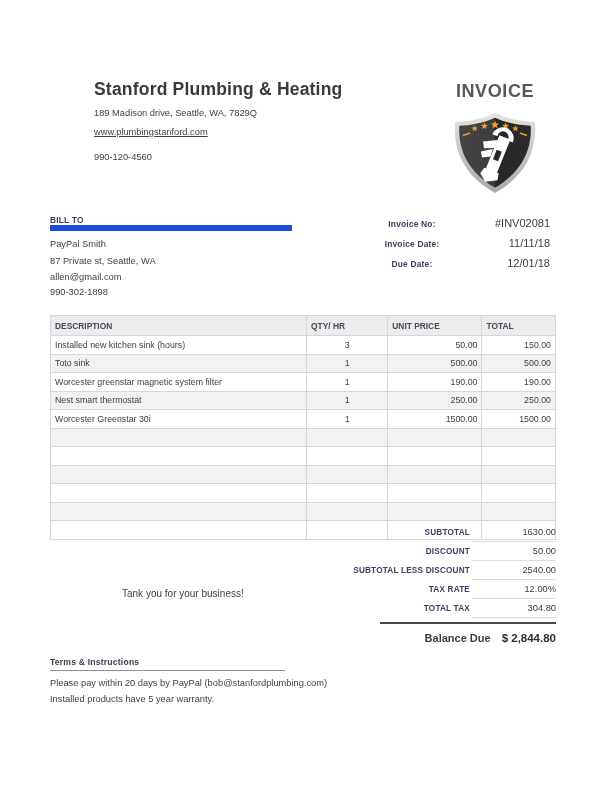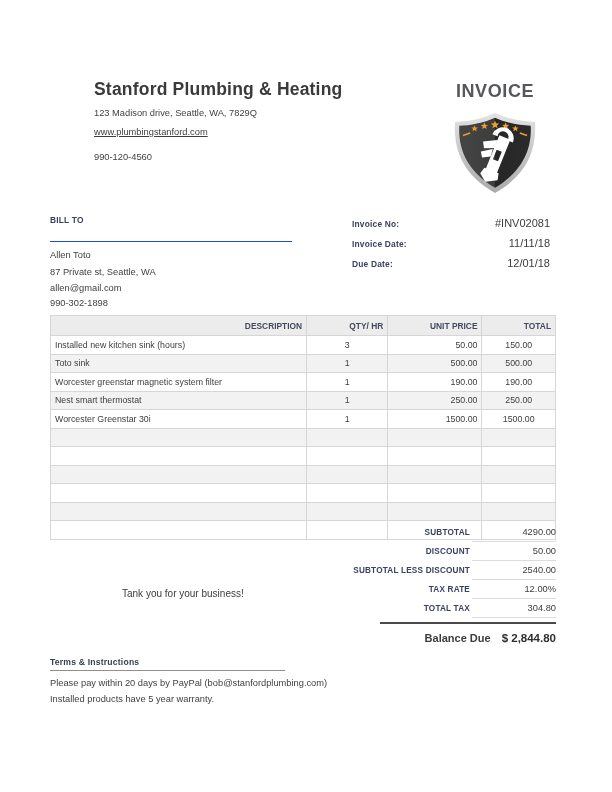--- a/index.html
+++ b/index.html
@@ -12,37 +12,37 @@
   .company-name{font-size:17.5px;font-weight:bold;color:#3a3a3a;letter-spacing:.2px;}
   .company-address{font-size:9.3px;margin-top:8px;color:#3f3f3f;}
   .company-website{font-size:9.3px;margin-top:9px;color:#3f3f3f;text-decoration:underline;display:inline-block;cursor:pointer;}
   .company-phone{font-size:9.3px;margin-top:13px;color:#3f3f3f;}
   .header-right{position:absolute;right:60px;top:81px;width:114px;text-align:center;}
   .invoice-title{font-size:18px;font-weight:bold;color:#56575a;letter-spacing:.6px;}
   .logo{margin-top:6px;}
   
   .bill-to{position:absolute;left:50px;top:215px;width:242px;}
   .mini-label{font-size:8.4px;font-weight:bold;color:#3a4160;letter-spacing:.2px;}
-  .bill-to .mini-label{display:block;padding-bottom:16px;border-bottom:1px solid #1d4ed8;}
+  .bill-to .mini-label{display:block;padding-bottom:0;border-bottom:6px solid #1d4ed8;}
   .bill-line{font-size:9.3px;color:#3f3f3f;}
   .bl-1{margin-top:8px;} .bl-2{margin-top:7px;} .bl-3{margin-top:6px;} .bl-4{margin-top:5px;}
   
   .meta{position:absolute;top:217px;right:62px;}
   .meta-row{display:flex;justify-content:flex-end;align-items:baseline;margin-bottom:8px;}
-  .meta-row .mini-label{width:120px;text-align:left;}
+  .meta-row .mini-label{width:120px;text-align:center;}
   .meta-value{width:78px;text-align:right;font-size:11px;color:#3d3d3d;}
   
   table.items{position:absolute;left:50px;top:315px;width:506px;border-collapse:collapse;}
   table.items th,table.items td{border:1px solid #d6d6d6;font-size:8.8px;color:#3d3d3d;padding:0 4px;height:17.5px;}
-  table.items th{background:#ececec;font-size:8.4px;font-weight:bold;color:#434a5e;height:19px;text-align:right;}
+  table.items th{background:#ececec;font-size:8.4px;font-weight:bold;color:#434a5e;height:19px;text-align:left;}
   table.items tbody tr:nth-child(even){background:#f2f2f2;}
   .c-desc{width:250px;text-align:left;}
   .c-qty{width:73px;text-align:center;}
   .c-unit{width:86px;text-align:right;}
-  .c-total{width:65px;text-align:center;}
+  .c-total{width:65px;text-align:right;}
   
   .totals{position:absolute;right:56px;top:527px;width:236px;}
   .tot-row{display:flex;justify-content:flex-end;align-items:baseline;margin-bottom:4.5px;}
   .tot-row .mini-label{text-align:right;font-size:8.2px;}
   .tot-value{width:84px;text-align:right;font-size:9.3px;color:#3d3d3d;border-bottom:1px solid #dcdcdc;padding-bottom:3.5px;margin-left:2px;}
   .balance-row{margin-top:4px;margin-left:auto;width:176px;border-top:2px solid #4a4a4a;padding-top:8px;
     display:flex;justify-content:flex-end;align-items:center;}
   .balance-label{font-size:11px;font-weight:bold;color:#3c3c3c;}
   .balance-value{font-size:11.5px;font-weight:bold;color:#2e2e2e;margin-left:11px;}
   
@@ -52,21 +52,21 @@
   .terms-line{font-size:9.3px;color:#3f3f3f;}
   .tl-1{margin-top:7px;} .tl-2{margin-top:6px;}
 </style>
 </head>
 <body>
 
 <div class="page">
 
   <div class="header-left">
     <div class="company-name">Stanford Plumbing &amp; Heating</div>
-    <div class="company-address">123 Madison drive, Seattle, WA, 7829Q</div>
+    <div class="company-address">189 Madison drive, Seattle, WA, 7829Q</div>
     <div><span class="company-website">www.plumbingstanford.com</span></div>
     <div class="company-phone">990-120-4560</div>
   </div>
 
   <div class="header-right">
     <div class="invoice-title">INVOICE</div>
     <div class="logo">
       <svg width="102" height="90" viewBox="0 0 120 104">
         <defs>
           <linearGradient id="rim" x1="0" y1="0" x2="0" y2="1">
@@ -99,21 +99,21 @@
           <path d="M55,37 L40,45 L44,52 L56,47 Z"></path>
           <path d="M54,49 L42,57 L46,63 L55,58 Z"></path>
           <path d="M53,73 L71,73 L73,81 L60,88 L51,81 Z"></path>
         </g>
       </svg>
     </div>
   </div>
 
   <div class="bill-to">
     <span class="mini-label">BILL TO</span>
-    <div class="bill-line bl-1">Allen Toto</div>
+    <div class="bill-line bl-1">PayPal Smith</div>
     <div class="bill-line bl-2">87 Private st, Seattle, WA</div>
     <div class="bill-line bl-3">allen@gmail.com</div>
     <div class="bill-line bl-4">990-302-1898</div>
   </div>
 
   <div class="meta">
     <div class="meta-row">
       <span class="mini-label">Invoice No:</span>
       <span class="meta-value">#INV02081</span>
     </div>
@@ -204,21 +204,21 @@
           <td class="c-total"></td>
         </tr>
     </tbody>
   </table>
 
   <div class="thank-you">Tank you for your business!</div>
 
   <div class="totals">
     <div class="tot-row">
       <span class="mini-label">SUBTOTAL</span>
-      <span class="tot-value">4290.00</span>
+      <span class="tot-value">1630.00</span>
     </div>
     <div class="tot-row">
       <span class="mini-label">DISCOUNT</span>
       <span class="tot-value">50.00</span>
     </div>
     <div class="tot-row">
       <span class="mini-label">SUBTOTAL LESS DISCOUNT</span>
       <span class="tot-value">2540.00</span>
     </div>
     <div class="tot-row">

